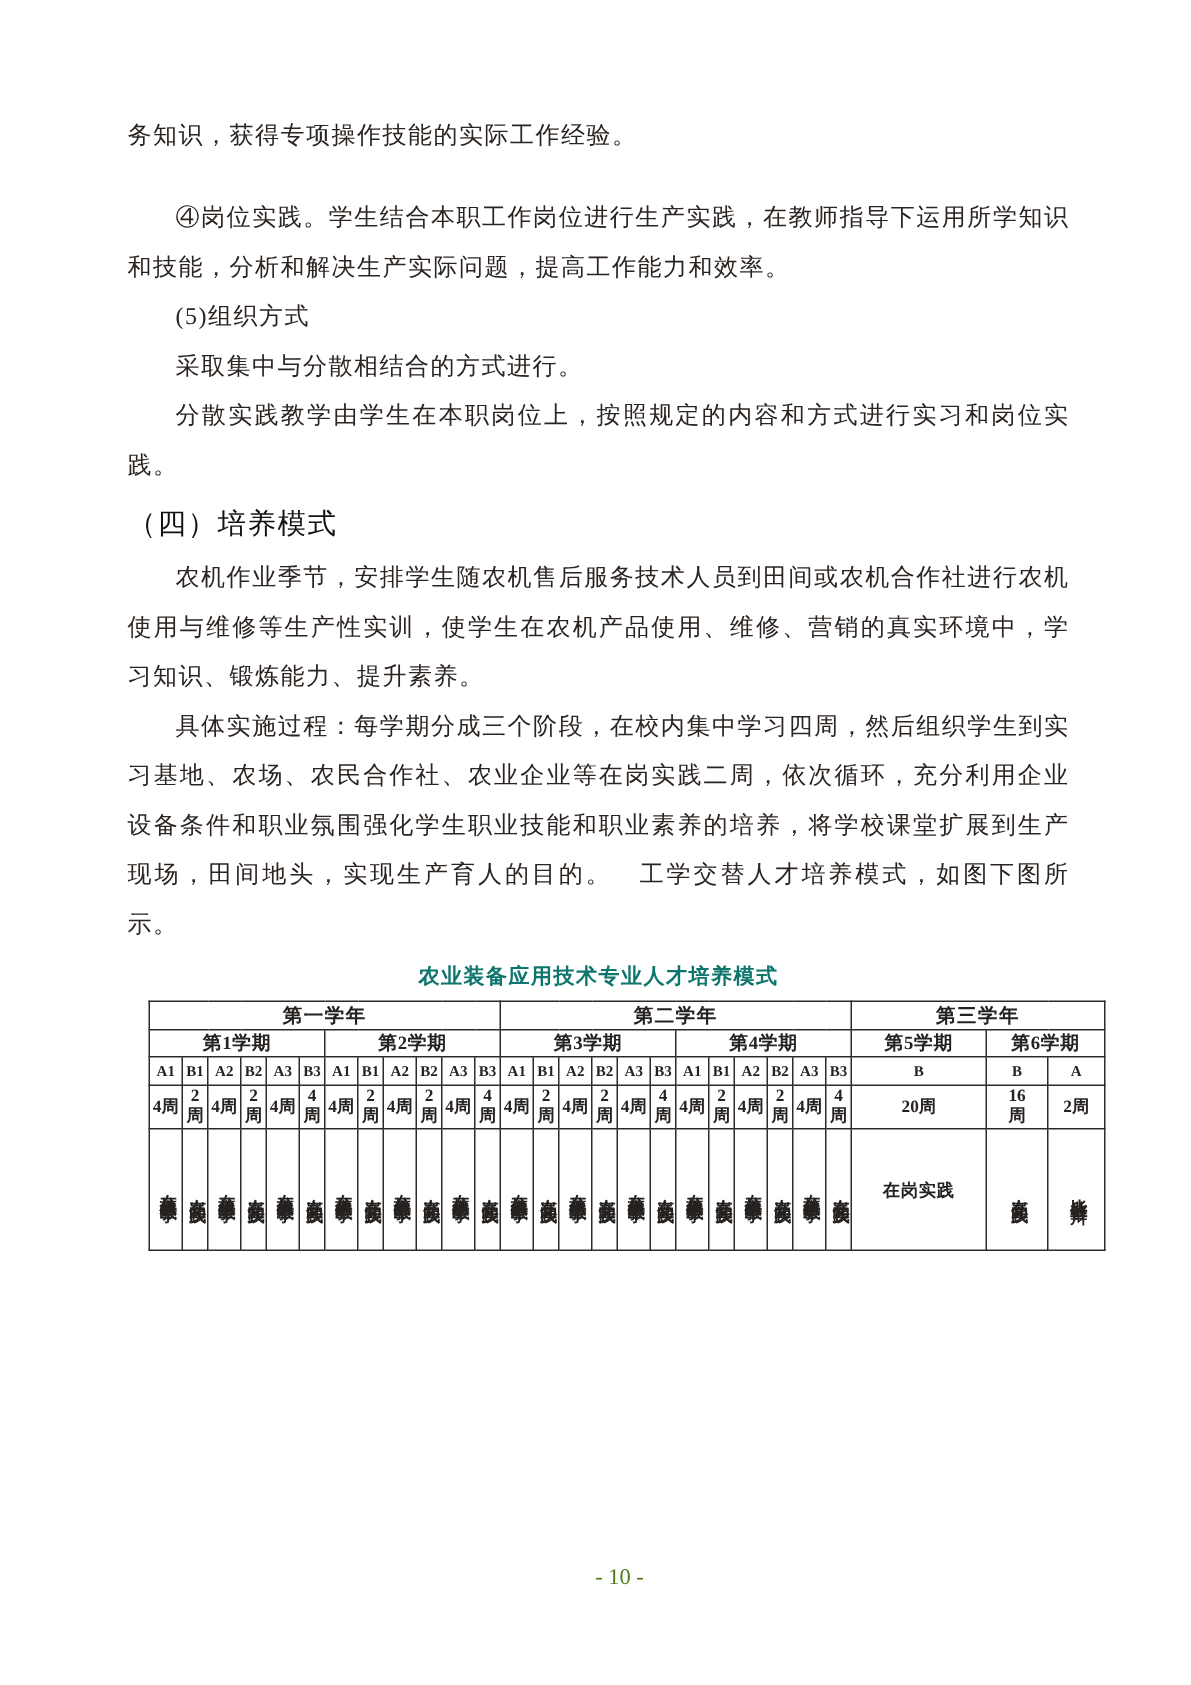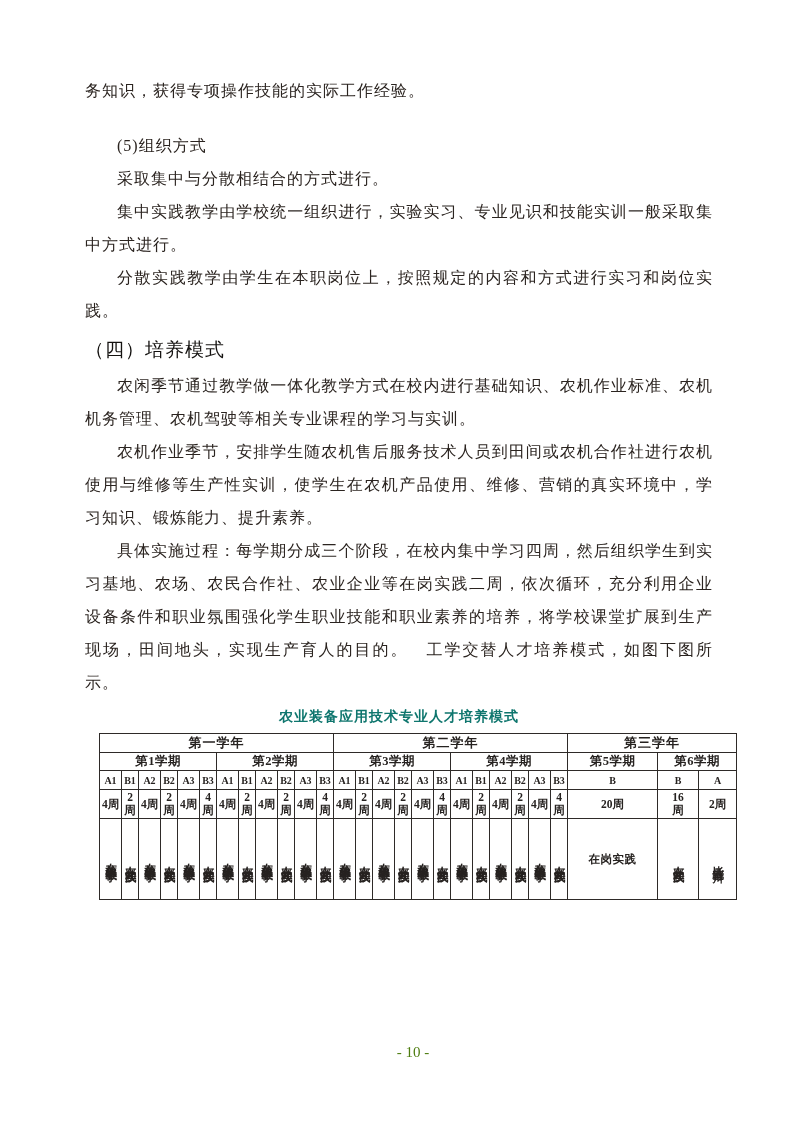--- a/index.html
+++ b/index.html
@@ -54,26 +54,25 @@
     text-align:center; font-size:15px; color:#4d7c0f;padding-left:16px;
   }
 </style>
 </head>
 <body>
 
 <div class="page">
   <div class="content">
     <div>
         <p class="para space-after">务知识，获得专项操作技能的实际工作经验。</p>
+        <p class="para indent">④岗位实践。学生结合本职工作岗位进行生产实践，在教师指导下运用所学知识和技能，分析和解决生产实际问题，提高工作能力和效率。</p>
         <p class="para indent">(5)组织方式</p>
         <p class="para indent">采取集中与分散相结合的方式进行。</p>
-        <p class="para indent">集中实践教学由学校统一组织进行，实验实习、专业见识和技能实训一般采取集中方式进行。</p>
         <p class="para indent">分散实践教学由学生在本职岗位上，按照规定的内容和方式进行实习和岗位实践。</p>
         <h2 class="heading">（四）培养模式</h2>
-        <p class="para indent">农闲季节通过教学做一体化教学方式在校内进行基础知识、农机作业标准、农机机务管理、农机驾驶等相关专业课程的学习与实训。</p>
         <p class="para indent">农机作业季节，安排学生随农机售后服务技术人员到田间或农机合作社进行农机使用与维修等生产性实训，使学生在农机产品使用、维修、营销的真实环境中，学习知识、锻炼能力、提升素养。</p>
         <p class="para indent">具体实施过程：每学期分成三个阶段，在校内集中学习四周，然后组织学生到实习基地、农场、农民合作社、农业企业等在岗实践二周，依次循环，充分利用企业设备条件和职业氛围强化学生职业技能和职业素养的培养，将学校课堂扩展到生产现场，田间地头，实现生产育人的目的。　工学交替人才培养模式，如图下图所示。</p>
       </div>
     <div class="table-title" style="color: #0f766e;">农业装备应用技术专业人才培养模式</div>
     <table class="model-table">
       <colgroup>
           <col style="width: 22px;">
           <col style="width: 17px;">
           <col style="width: 22px;">
           <col style="width: 17px;">

